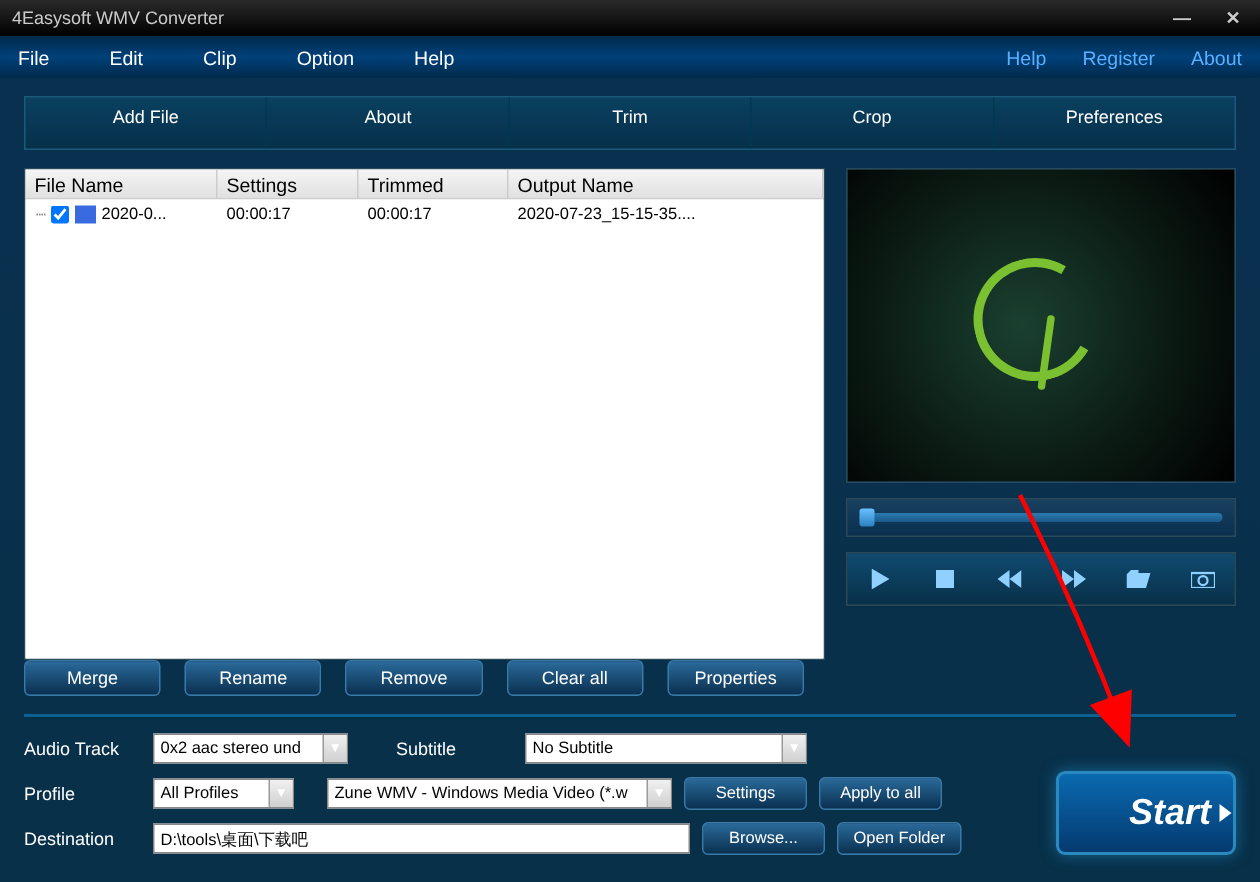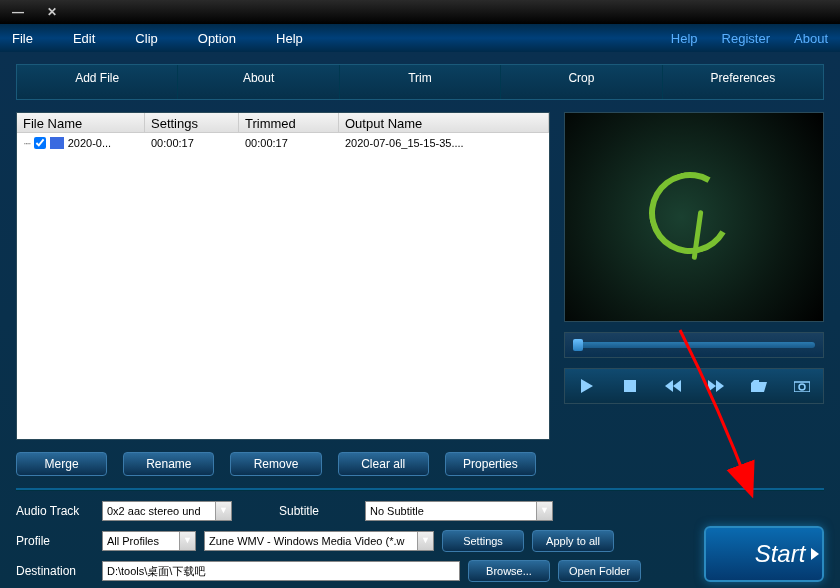--- a/index.html
+++ b/index.html
@@ -44,53 +44,54 @@
 .preview-screen { height: 210px; background: radial-gradient(circle at 45% 50%, #1a4030 0%, #0a1812 60%, #000 100%); border: 1px solid #2a4a5a; display: flex; align-items: center; justify-content: center; }
 .logo-swirl { width: 90px; height: 90px; position: relative; }
 .logo-swirl::before { content: ''; position: absolute; width: 70px; height: 70px; border: 6px solid #7ac030; border-right-color: transparent; border-radius: 50%; transform: rotate(-15deg); }
 .logo-swirl::after { content: ''; position: absolute; width: 5px; height: 50px; background: #7ac030; left: 46px; top: 38px; border-radius: 3px; transform: rotate(8deg); }
 .preview-progress { height: 26px; background: linear-gradient(#1a4060, #0a3050); border: 1px solid #2a4a5a; margin-top: 10px; position: relative; display:flex; align-items:center; padding: 0 8px;}
 .progress-track { height: 6px; background: linear-gradient(#2a7ab0, #1a5a8a); flex:1; border-radius: 3px; position: relative;}
 .progress-thumb { position: absolute; left: 0; top: -3px; width: 10px; height: 12px; background: linear-gradient(#6ac0ff, #2a80c0); border-radius: 2px; }
 .player-controls { height: 36px; background: linear-gradient(#104a70, #083048); border: 1px solid #2a4a5a; display: flex; align-items: center; justify-content: space-around; margin-top: 10px; }
 .player-btn { width: 26px; height: 22px; display: flex; align-items: center; justify-content: center; cursor: pointer; color: #8fd0ff; }
 
-.file-actions { display: flex; gap: 16px; margin-top: 12px; }
+.file-actions { display: flex; gap: 16px; }
 .action-btn { flex: 1; height: 24px; background: linear-gradient(#2a6a9a, #0a3050); border: 1px solid #3a7aaa; color: #fff; font-size: 12px; border-radius: 4px; cursor: pointer; }
 
 .divider { height: 2px; background: #0a6090; margin: 12px 0 10px 0; box-shadow: 0 1px 0 #003040; }
 
 .settings-area { display: flex; gap: 14px; }
 .settings-left { flex: 1; display: flex; flex-direction: column; gap: 8px; font-size: 12px; color: #fff; }
 .settings-row { display: flex; align-items: center; gap: 8px; height: 22px; }
 .settings-row label { width: 78px; font-size: 12px; }
 .settings-select, .settings-input { height: 20px; background: #fff; border: 1px solid #888; font-size: 11px; padding: 0 4px; }
 .settings-select.audio { width: 130px; }
 .settings-select.subtitle { width: 188px; }
 .settings-select.profile1 { width: 94px; }
-.settings-select.profile2 { width: 230px; }
+.settings-select.profile2 { width: 230px; margin-left: 14px; }
 .settings-input.dest { width: 358px; }
-.sub-label { margin-left: 39px; width: 50px; font-size: 12px; }
+.sub-label { margin-left: 24px; width: 50px; font-size: 12px; }
 
 .small-btn { height: 22px; background: linear-gradient(#2a6a9a, #0a3050); border: 1px solid #3a7aaa; color: #fff; font-size: 11px; border-radius: 4px; padding: 0 10px; cursor: pointer; min-width: 82px; }
 
 .start-area { width: 130px; display: flex; align-items: flex-end; justify-content: flex-end; }
-.start-btn { width: 120px; height: 56px; background: linear-gradient(#0a6ab0, #043a70); border: 2px solid #2a8ac0; color: #fff; font-size: 24px; font-style: italic; font-weight: normal; border-radius: 6px; cursor: pointer; display: flex; align-items: center; justify-content: center; gap: 6px; box-shadow: 0 0 10px rgba(30,140,200,0.6); padding-left: 46px; }
+.start-btn { width: 120px; height: 56px; background: linear-gradient(#0a6ab0, #043a70); border: 2px solid #2a8ac0; color: #fff; font-size: 24px; font-style: italic; font-weight: bold; border-radius: 6px; cursor: pointer; display: flex; align-items: center; justify-content: center; gap: 6px; box-shadow: 0 0 10px rgba(30,140,200,0.6); padding-left: 46px; }
 .start-arrow { width: 0; height: 0; border-left: 8px solid #fff; border-top: 6px solid transparent; border-bottom: 6px solid transparent; }
 
 svg.annot-arrow { position: absolute; left: 560px; top: 320px; pointer-events: none; }
 
 .dropdown-arrow { display: inline-block; width: 16px; height: 18px; background: linear-gradient(#f0f0f0,#d0d0d0); border-left: 1px solid #999; text-align: center; line-height: 16px; font-size: 9px; position: absolute; right: 1px; top: 1px; }
 .select-wrap { position: relative; display: inline-block; }
 .select-wrap .settings-select { padding-right: 18px; }
 </style>
 </head>
 <body>
 
 <div class="titlebar">
+  <span>4Easysoft WMV Converter</span>
   <div class="titlebar-right">
     <span>—</span>
     <span>✕</span>
   </div>
 </div>
 
 <div class="menubar">
   <div class="menubar-left">
     <span class="menu-item">File</span>
     <span class="menu-item">Edit</span>
@@ -127,21 +128,21 @@
           <div class="fr-col c1">
             <span style="color:#888;letter-spacing:-2px;">····</span>
             <input type="checkbox" checked="" style="width: 12px; height: 12px;">
             <span class="row-icon">
                 <span class="video-icon"></span>
               </span>
             <span>2020-0...</span>
           </div>
           <div class="fr-col c2">00:00:17</div>
           <div class="fr-col c3">00:00:17</div>
-          <div class="fr-col c4">2020-07-06_15-15-35....</div>
+          <div class="fr-col c4">2020-07-23_15-15-35....</div>
         </div>
       </div>
     </div>
 
     <div class="preview-panel">
       <div class="preview-screen">
         <div class="logo-swirl"></div>
       </div>
       <div class="preview-progress">
         <div class="progress-track">

